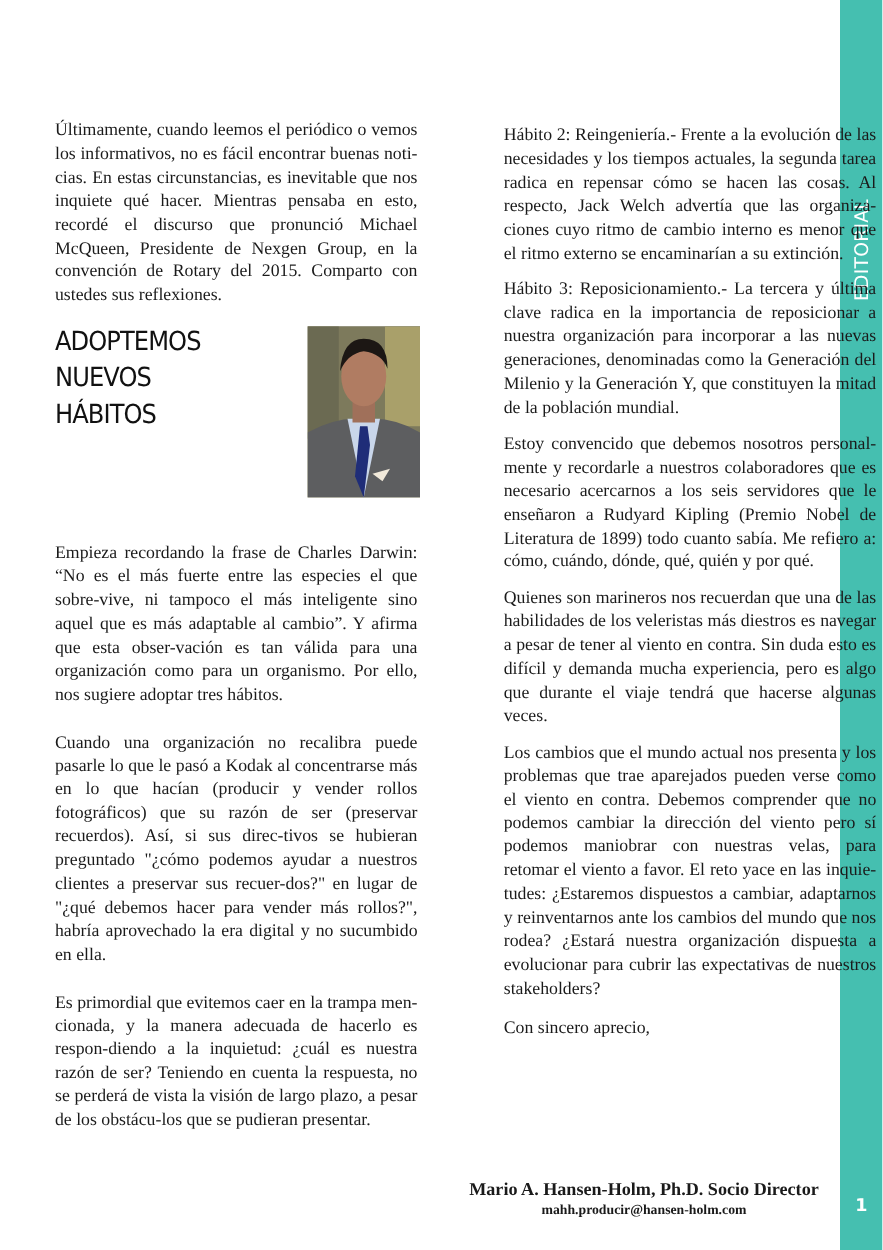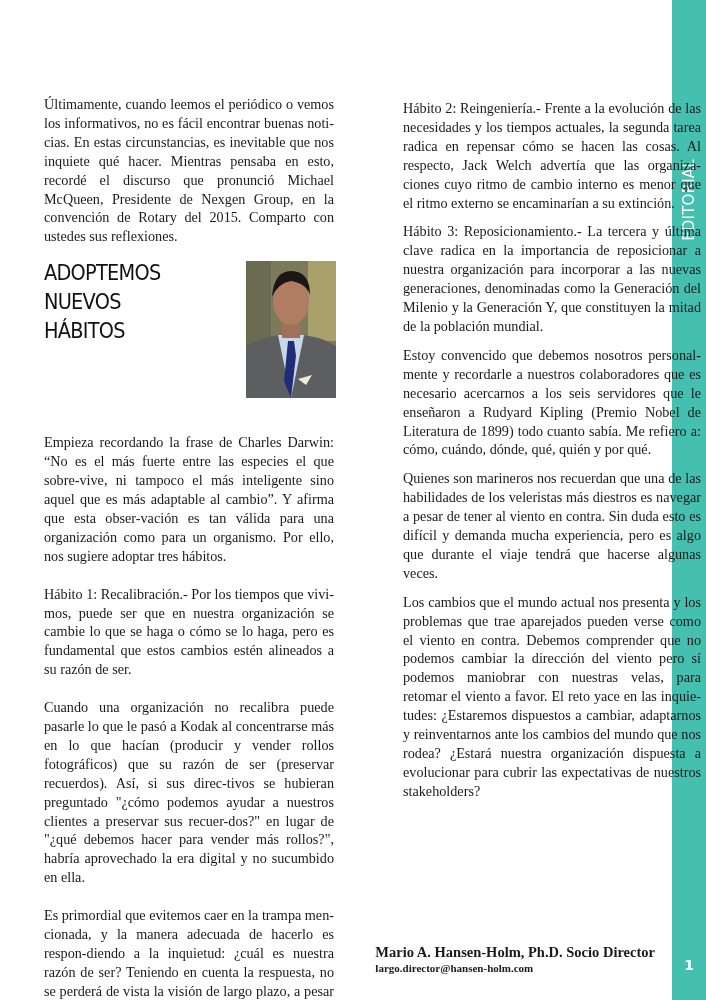--- a/index.html
+++ b/index.html
@@ -7,38 +7,37 @@
   .col { position:absolute; font-size:14.2px; line-height:18.9px; text-align:justify; }
   .col p { margin:0; }
   #col-left { left:44px; top:95px; width:290px; }
   #col-right { left:359px; top:99px; width:298px;margin-left:44px; }
   .title { position:absolute; left:44px; top:259px; font-family:"DejaVu Sans", sans-serif; font-size:21px; line-height:29px; letter-spacing:-0.8px; color:#111; font-weight:normal; transform:scaleX(0.92); transform-origin:left top; }
   .photo { position:absolute; left:246px; top:261px; width:90px; height:137px; overflow:hidden; background:#8c8c78; }
   .sidebar { position:absolute; left:672px; top:0; width:34px; height:1000px; background:#45bfb0; }
   .sidebar-label { position:absolute; left:672px; top:150px; width:34px; height:100px; }
   .sidebar-label span { position:absolute; left:50%; top:50%; transform:translate(-50%,-50%) rotate(-90deg); color:#ffffff; font-family:"DejaVu Sans", sans-serif; font-size:15px; white-space:nowrap; letter-spacing:0.2px; }
   .page-num { position:absolute; left:672px; top:957px; width:34px; text-align:center; color:#fff; font-family:"DejaVu Sans", sans-serif; font-size:14px; font-weight:bold; }
-  .sig { position:absolute; right:51px; top:943px; text-align:left; font-family:"Liberation Serif", serif; font-weight:bold; }
+  .sig { position:absolute; right:51px; top:943px; text-align:center; font-family:"Liberation Serif", serif; font-weight:bold; }
   .sig .name { font-size:14.5px; line-height:18px; }
   .sig .email { font-size:11px; line-height:14px; }
 </style>
 </head>
 <body>
 
 <div class="sidebar"></div>
 <div class="sidebar-label">
     <span>EDITORIAL</span>
   </div>
 <div class="page-num">1</div>
 
 <div class="col" id="col-left">
   <p>Últimamente, cuando leemos el periódico o vemos los informativos, no es fácil encontrar buenas noti-cias. En estas circunstancias, es inevitable que nos inquiete qué hacer. Mientras pensaba en esto, recordé el discurso que pronunció Michael McQueen, Presidente de Nexgen Group, en la convención de Rotary del 2015. Comparto con ustedes sus reflexiones.</p>
   <div style="height:187px"></div>
   <p>Empieza recordando la frase de Charles Darwin: “No es el más fuerte entre las especies el que sobre-vive, ni tampoco el más inteligente sino aquel que es más adaptable al cambio”. Y afirma que esta obser-vación es tan válida para una organización como para un organismo. Por ello, nos sugiere adoptar tres hábitos.</p>
-  <p style="margin-top:19px">Hábito 1: Recalibración.- Por los tiempos que vivi-mos, puede ser que en nuestra organización se cambie lo que se haga o cómo se lo haga, pero es fundamental que estos cambios estén alineados a su razón de ser.</p>
   <p style="margin-top:19px">Cuando una organización no recalibra puede pasarle lo que le pasó a Kodak al concentrarse más en lo que hacían (producir y vender rollos fotográficos) que su razón de ser (preservar recuerdos). Así, si sus direc-tivos se hubieran preguntado "¿cómo podemos ayudar a nuestros clientes a preservar sus recuer-dos?" en lugar de "¿qué debemos hacer para vender más rollos?", habría aprovechado la era digital y no sucumbido en ella.</p>
   <p style="margin-top:19px">Es primordial que evitemos caer en la trampa men-cionada, y la manera adecuada de hacerlo es respon-diendo a la inquietud: ¿cuál es nuestra razón de ser? Teniendo en cuenta la respuesta, no se perderá de vista la visión de largo plazo, a pesar de los obstácu-los que se pudieran presentar.</p>
 </div>
 
 <div class="title">
   <div>ADOPTEMOS</div>
   <div>NUEVOS</div>
   <div>HÁBITOS</div>
 </div>
 
@@ -56,18 +55,19 @@
     <path d="M26 36 Q28 10 45 10 Q64 10 64 34 Q60 22 45 20 Q32 22 26 36 Z" fill="#1c1714"></path>
   </svg>
 </div>
 
 <div class="col" id="col-right">
   <p>Hábito 2: Reingeniería.- Frente a la evolución de las necesidades y los tiempos actuales, la segunda tarea radica en repensar cómo se hacen las cosas. Al respecto, Jack Welch advertía que las organiza-ciones cuyo ritmo de cambio interno es menor que el ritmo externo se encaminarían a su extinción.</p>
   <p style="margin-top:10px">Hábito 3: Reposicionamiento.- La tercera y última clave  radica en la importancia de reposicionar a nuestra organización para incorporar a las nuevas generaciones, denominadas como la Generación del Milenio y la Generación Y, que constituyen la mitad de la población mundial.</p>
   <p style="margin-top:10px">Estoy convencido que debemos nosotros personal-mente y recordarle a nuestros colaboradores que es necesario acercarnos a los seis servidores que le enseñaron a Rudyard Kipling (Premio Nobel de Literatura de 1899) todo cuanto sabía. Me refiero a: cómo, cuándo, dónde, qué, quién y por qué.</p>
   <p style="margin-top:10px">Quienes son marineros nos recuerdan que una de las habilidades de los veleristas más diestros es navegar a pesar de tener al viento en contra. Sin duda esto es difícil y demanda mucha experiencia, pero es algo que durante el viaje tendrá que hacerse algunas veces.</p>
   <p style="margin-top:10px">Los cambios que el mundo actual nos presenta y los problemas que trae aparejados pueden verse como el viento en contra. Debemos comprender que no podemos cambiar la dirección del viento pero sí podemos maniobrar con nuestras velas, para retomar el viento a favor. El reto yace en las inquie-tudes: ¿Estaremos dispuestos a cambiar, adaptarnos y reinventarnos ante los cambios del mundo que nos rodea? ¿Estará nuestra organización dispuesta a evolucionar para cubrir las expectativas de nuestros stakeholders?</p>
+  <p style="margin-top:12px">Con sincero aprecio,</p>
 </div>
 
 <div class="sig">
   <div class="name">Mario A. Hansen-Holm, Ph.D. Socio Director</div>
-  <div class="email">largo.director@hansen-holm.com</div>
+  <div class="email">mahh.producir@hansen-holm.com</div>
 </div>
 
 </body></html>

